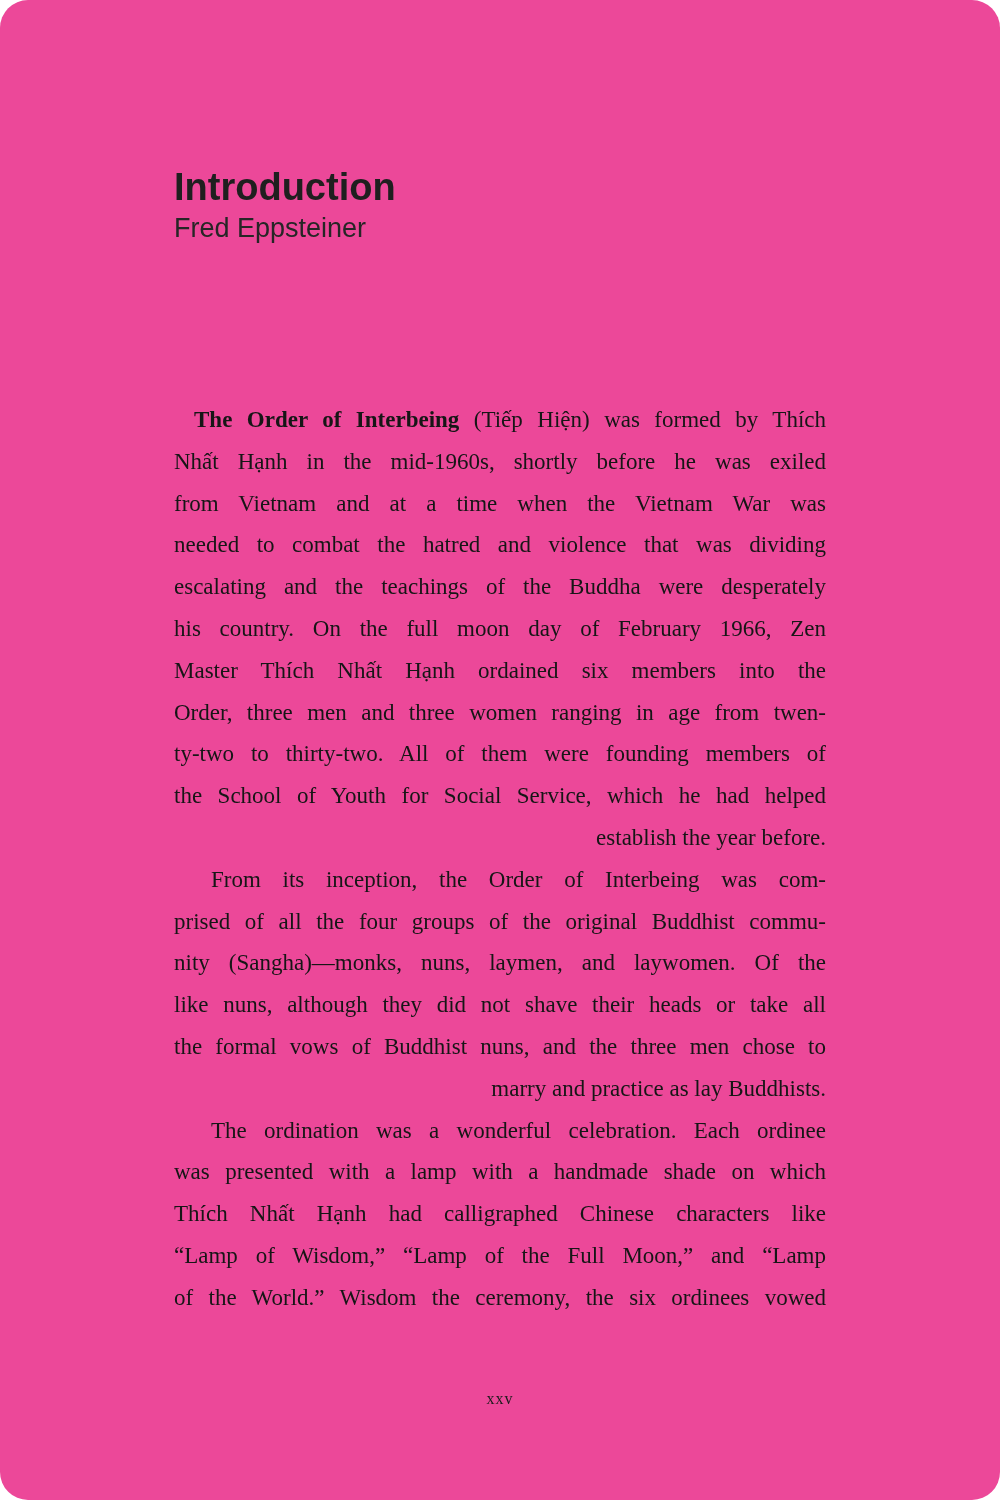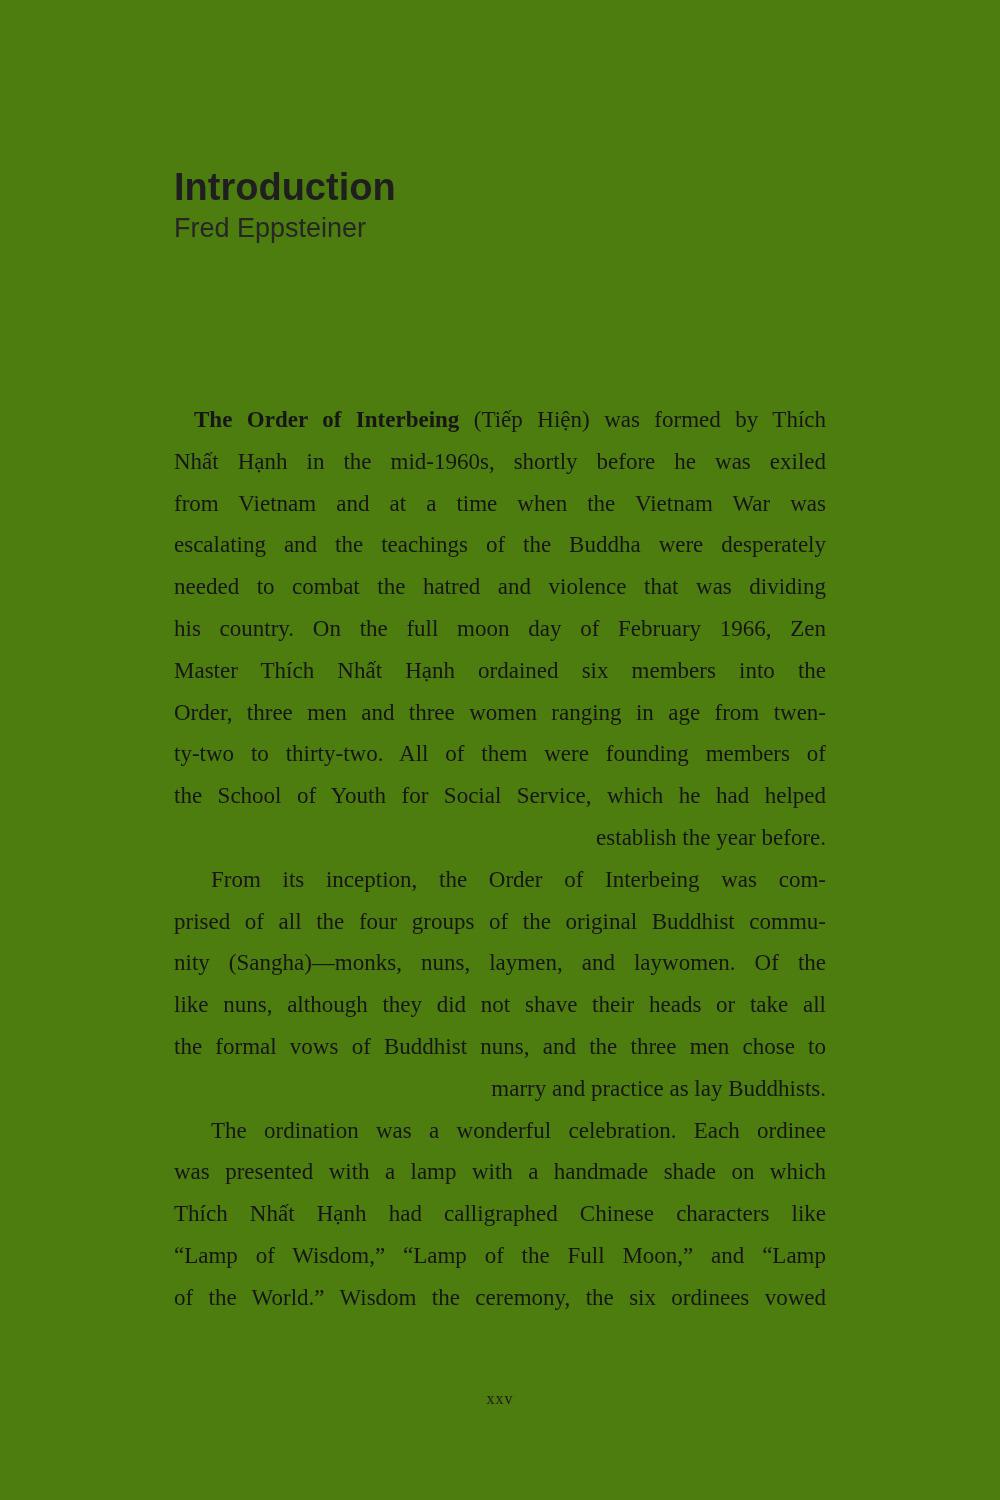--- a/index.html
+++ b/index.html
@@ -4,24 +4,25 @@
 <style>
   html, body {
     margin: 0;
     padding: 0;
     background: #ffffff;
   }
   .page {
     position: relative;
     width: 1000px;
     height: 1500px;
-    background: #4d7c0f;
+    background: #ec4899;
     overflow: hidden;
     font-family: "Liberation Serif", "DejaVu Serif", serif;
     color: #1c1c1c;
+    border-radius: 28px;
   }
   .chapter-header {
     position: absolute;
     left: 174px;
     top: 166px;
   }
   .chapter-title {
     margin: 0;
     font-family: "Liberation Sans", "DejaVu Sans", sans-serif;
     font-weight: 700;
@@ -84,22 +85,22 @@
 
   <header class="chapter-header">
     <h1 class="chapter-title">Introduction</h1>
     <div class="chapter-author">Fred Eppsteiner</div>
   </header>
 
   <main class="body-text" id="body-text">
       <div class="line j"><span class="lead-bold">The Order of Interbeing</span> (Tiếp Hiện) was formed by Thích</div>
       <div class="line j">Nhất Hạnh in the mid-1960s, shortly before he was exiled</div>
       <div class="line j">from Vietnam and at a time when the Vietnam War was</div>
+      <div class="line j">needed to combat the hatred and violence that was dividing</div>
       <div class="line j">escalating and the teachings of the Buddha were desperately</div>
-      <div class="line j">needed to combat the hatred and violence that was dividing</div>
       <div class="line j">his country. On the full moon day of February 1966, Zen</div>
       <div class="line j">Master Thích Nhất Hạnh ordained six members into the</div>
       <div class="line j">Order, three men and three women ranging in age from twen-</div>
       <div class="line j">ty-two to thirty-two. All of them were founding members of</div>
       <div class="line j">the School of Youth for Social Service, which he had helped</div>
       <div class="line">establish the year before.</div>
       <div class="line j indent">From its inception, the Order of Interbeing was com-</div>
       <div class="line j">prised of all the four groups of the original Buddhist commu-</div>
       <div class="line j">nity (Sangha)—monks, nuns, laymen, and laywomen. Of the</div>
       <div class="line j">like nuns, although they did not shave their heads or take all</div>

